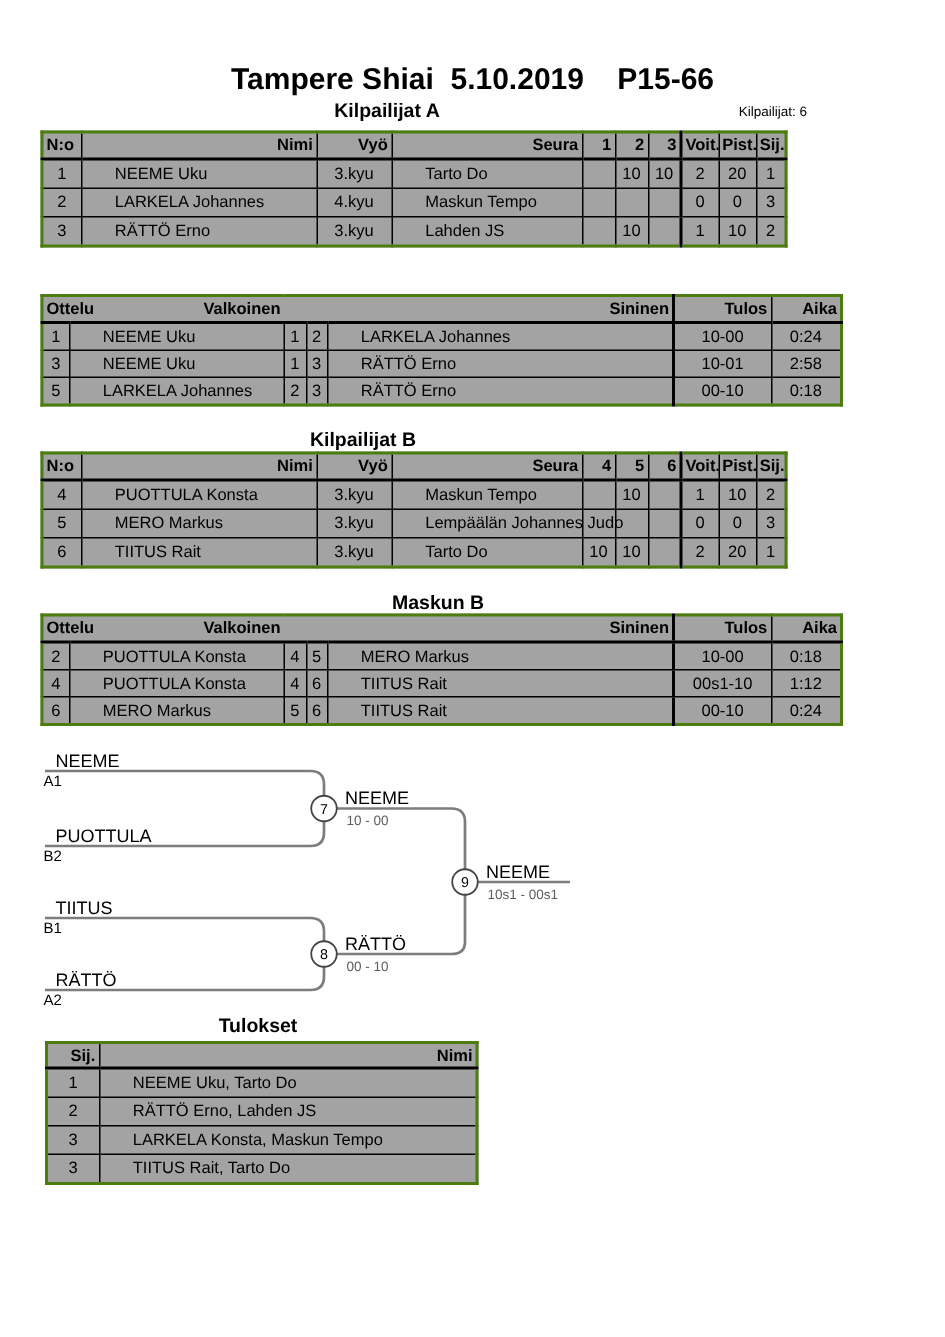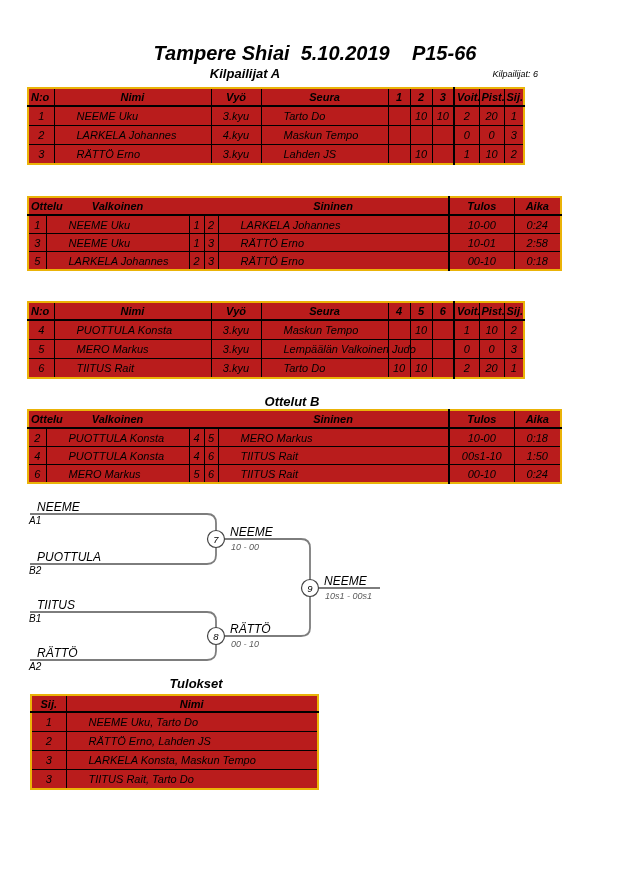--- a/index.html
+++ b/index.html
@@ -1,34 +1,34 @@
 <!DOCTYPE html>
 <html><head>
 <meta charset="utf-8">
 <style>
   html,body { margin:0; padding:0; background:#fff; }
   .page { position:relative; width:565px; height:891px; background:#ffffff;
-          font-family:"Liberation Sans", sans-serif; color:#000; overflow:hidden;font-style:italic; }
+          font-family:"Liberation Sans", sans-serif; color:#000; overflow:hidden; }
 
   .title { position:absolute; top:42px; left:0; width:630px; text-align:center;
            font-size:20px; font-weight:bold; white-space:pre; }
   .count { position:absolute; top:69px; right:27px; font-size:9px;text-align:center; }
 
   .sec { position:absolute; font-size:13px; font-weight:bold; text-align:center; white-space:nowrap; }
-  .sec.pool-a-t { top:66px;  left:3px; width:484px; }
+  .sec.pool-a-t { top:66px;  left:16px; width:484px; }
   .sec.match-a-t{ top:181px; left:0; width:584px; }
   .sec.pool-b-t { top:285px; left:0; width:484px; }
   .sec.match-b-t{ top:394px; left:0; width:584px; }
-  .sec.res-t    { top:676px; left:0; width:344px;margin-left:24px; }
+  .sec.res-t    { top:676px; left:0; width:344px; }
 
   table { position:absolute; border-collapse:collapse; table-layout:fixed;
-          border:2px solid #eab308; background:#b91c1c; }
+          border:2px solid #4d7c0f; background:#a3a3a3; }
   th, td { border:1px solid #000; font-size:11px; padding:0 2px;
            overflow:hidden; white-space:nowrap; text-align:center; font-weight:normal; }
-  thead th { border-bottom:2px solid #000; font-weight:bold; height:16px; }
+  thead th { border-bottom:2px solid #000; font-weight:bold; height:16px;text-align:right; }
   td { height:18px; }
   .al { text-align:left; padding-left:22px; }
   th.al { padding-left:2px; }
   .tl { border-left:2px solid #000; }
   .nb { border-right-style:hidden; }
   .ov { overflow:visible;margin-top:24px; }
 
   table.pool-a  { left:27px; top:87px;  width:496px; }
   table.match-a { left:27px; top:196px; width:533px; }
   table.pool-b  { left:27px; top:301px; width:496px; }
@@ -168,20 +168,21 @@
         <td class="al">LARKELA Johannes</td>
         <td>2</td>
         <td>3</td>
         <td class="al">RÄTTÖ Erno</td>
         <td class="tl">00-10</td>
         <td>0:18</td>
       </tr>
     </tbody>
   </table>
 
+  <div class="sec pool-b-t">Kilpailijat B</div>
 
   <table class="pool-b">
     <colgroup>
         <col style="width:26px">
         <col style="width:157px">
         <col style="width:50px">
         <col style="width:127px">
         <col style="width:22px">
         <col style="width:22px">
         <col style="width:22px">
@@ -213,21 +214,21 @@
         <td>10</td>
         <td></td>
         <td class="tl">1</td>
         <td>10</td>
         <td>2</td>
       </tr>
       <tr>
         <td>5</td>
         <td class="al">MERO Markus</td>
         <td>3.kyu</td>
-        <td class="al ov">Lempäälän Valkoinen Judo</td>
+        <td class="al ov">Lempäälän Johannes Judo</td>
         <td></td>
         <td></td>
         <td></td>
         <td class="tl">0</td>
         <td>0</td>
         <td>3</td>
       </tr>
       <tr>
         <td>6</td>
         <td class="al">TIITUS Rait</td>
@@ -236,21 +237,21 @@
         <td>10</td>
         <td>10</td>
         <td></td>
         <td class="tl">2</td>
         <td>20</td>
         <td>1</td>
       </tr>
     </tbody>
   </table>
 
-  <div class="sec match-b-t">Ottelut B</div>
+  <div class="sec match-b-t">Maskun B</div>
 
   <table class="match-b">
     <colgroup>
         <col style="width:18px">
         <col style="width:143px">
         <col style="width:15px">
         <col style="width:14px">
         <col style="width:231px">
         <col style="width:65px">
         <col style="width:47px">
@@ -276,21 +277,21 @@
         <td class="tl">10-00</td>
         <td>0:18</td>
       </tr>
       <tr>
         <td>4</td>
         <td class="al">PUOTTULA Konsta</td>
         <td>4</td>
         <td>6</td>
         <td class="al">TIITUS Rait</td>
         <td class="tl">00s1-10</td>
-        <td>1:50</td>
+        <td>1:12</td>
       </tr>
       <tr>
         <td>6</td>
         <td class="al">MERO Markus</td>
         <td>5</td>
         <td>6</td>
         <td class="al">TIITUS Rait</td>
         <td class="tl">00-10</td>
         <td>0:24</td>
       </tr>

